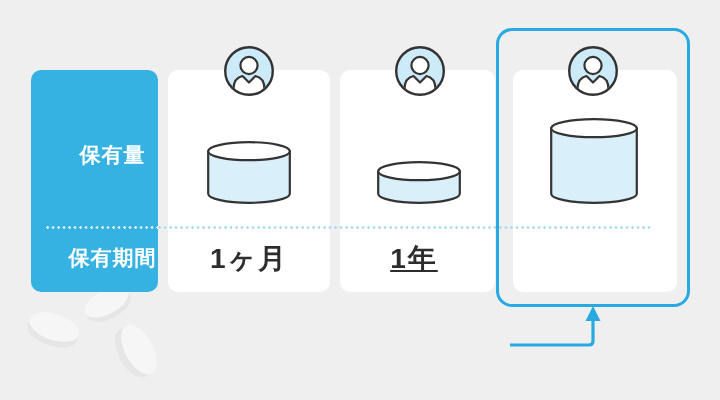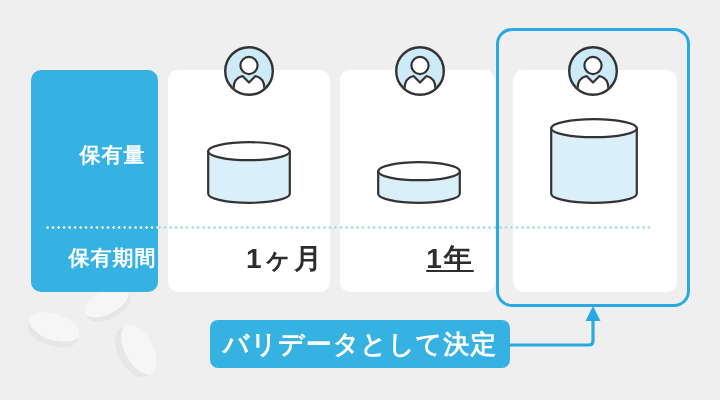--- a/index.html
+++ b/index.html
@@ -48,21 +48,20 @@
   .dots-on-light {
     left:158px; width:494px;
     background-image:radial-gradient(circle at 1.5px 1.5px, #a5d9f2 1.2px, rgba(0,0,0,0) 1.4px);
   }
 
   
   .period {
     position:absolute; top:242px; height:34px; line-height:34px;
     text-align:center; font-size:28px; font-weight:600; color:#2d2d2d;
     letter-spacing:2px;
-    padding-left:36px;
   }
   .period1 { left:168px; width:162px; }
   .period2 { left:324px; width:180px;text-decoration:underline; }
   .period3 { left:513px; width:164px; }
 
   
   .highlight {
     position:absolute; left:496px; top:28px; width:194px; height:279px;
     border:3px solid #29a9e2; border-radius:16px; box-sizing:border-box;
     background:transparent;
@@ -162,19 +161,18 @@
     </svg>
 
   <div class="dots dots-on-blue"></div>
   <div class="dots dots-on-light"></div>
 
   <div class="period period1">1ヶ月</div>
   <div class="period period2">1年</div>
 
   <div class="highlight"></div>
 
-  <div class="callout">バリデータとして決定</div>
   <svg class="arrow" width="100" height="48" viewBox="0 0 100 48">
     <path d="M 5 43 L 84 43 Q 88 43 88 39 L 88 18" fill="none" stroke="#29a9e2" stroke-width="3.2" stroke-linejoin="round"></path>
     <polygon points="80.5,19 95.5,19 88,4" fill="#29a9e2"></polygon>
   </svg>
 
 </div>
 
 </body></html>

